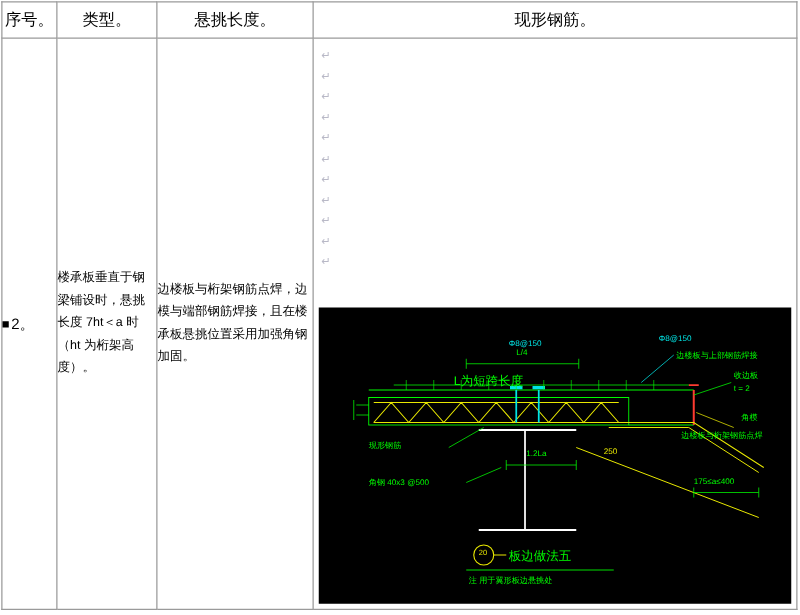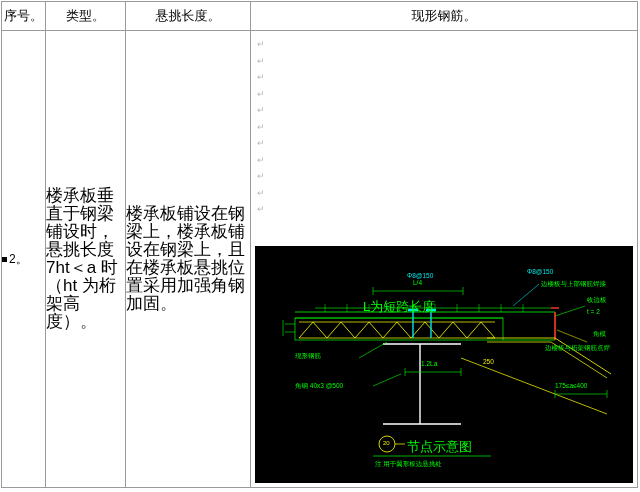--- a/index.html
+++ b/index.html
@@ -53,21 +53,21 @@
   }
   .bullet {
     display: inline-block;
     width: 5px;
     height: 5px;
     background: #000;
     margin-right: 2px;
     vertical-align: middle;
   }
   .cell-text {
-    font-size: 17px;
+    font-size: 10px;
     line-height: 18px;
     color: #000;
     text-align: left;
     padding: 0 7px;
     vertical-align: middle;
   }
   .cell-fig {
     vertical-align: top;
     padding: 0;
   }
@@ -102,21 +102,21 @@
   .cad svg { display: block; }
   .cad .lbl {
     position: absolute;
     color: #00ff00;
     font-size: 6.5px;
     white-space: nowrap;
     font-family: "Liberation Sans", sans-serif;
   }
   .cad .lbl.cy { color: #00e5e5; }
   .cad .lbl.ye { color: #e8e800; }
-  .cad .lbl.big { font-size: 13px; }
+  .cad .lbl.big { font-size: 10px; }
 </style>
 </head>
 <body>
 
 <div class="page">
   <table class="doc-table">
     <colgroup>
       <col class="col-no">
       <col class="col-type">
       <col class="col-method">
@@ -129,21 +129,21 @@
         <th class="head-cell">悬挑长度。</th>
         <th class="head-cell">现形钢筋。</th>
       </tr>
     </thead>
     <tbody>
       <tr class="body-row">
         <td class="cell-no">
           <span class="bullet"></span><span>2。</span>
         </td>
         <td class="cell-text">楼承板垂直于钢梁铺设时，悬挑长度 7ht＜a 时（ht 为桁架高度）。</td>
-        <td class="cell-text">楼承板铺设在钢梁上，楼承板铺设在钢梁上，且在楼承板悬挑位置采用加强角钢加固。</td>
+        <td class="cell-text">边楼板与桁架钢筋点焊，边模与端部钢筋焊接，且在楼承板悬挑位置采用加强角钢加固。</td>
         <td class="cell-fig">
           <div class="fig-wrap">
             <div class="pilcrows">
               <div>↵</div>
               <div>↵</div>
               <div>↵</div>
               <div>↵</div>
               <div>↵</div>
               <div>↵</div>
               <div>↵</div>
@@ -238,21 +238,21 @@
               <div class="lbl" style="left:332px; top:50px;">收边板</div>
               <div class="lbl" style="left:332px; top:62px;">t = 2</div>
               <div class="lbl" style="left:338px; top:84px;">角模</div>
               <div class="lbl" style="left:290px; top:98px;">边楼板与桁架钢筋点焊</div>
               <div class="lbl" style="left:40px; top:106px;">现形钢筋</div>
               <div class="lbl" style="left:166px; top:114px;">1.2La</div>
               <div class="lbl" style="left:40px; top:136px;">角钢 40x3  @500</div>
               <div class="lbl ye" style="left:228px; top:112px;">250</div>
               <div class="lbl" style="left:300px; top:136px;">175≤a≤400</div>
               <div class="lbl ye" style="left:128px; top:194px; font-size:6px;">20</div>
-              <div class="lbl big" style="left:152px; top:192px;">节点示意图</div>
+              <div class="lbl big" style="left:152px; top:192px;">板边做法五</div>
               <div class="lbl" style="left:120px; top:214px;">注 用于翼形板边悬挑处</div>
             </div>
           </div>
         </td>
       </tr>
     </tbody>
   </table>
 </div>
 
 </body></html>

